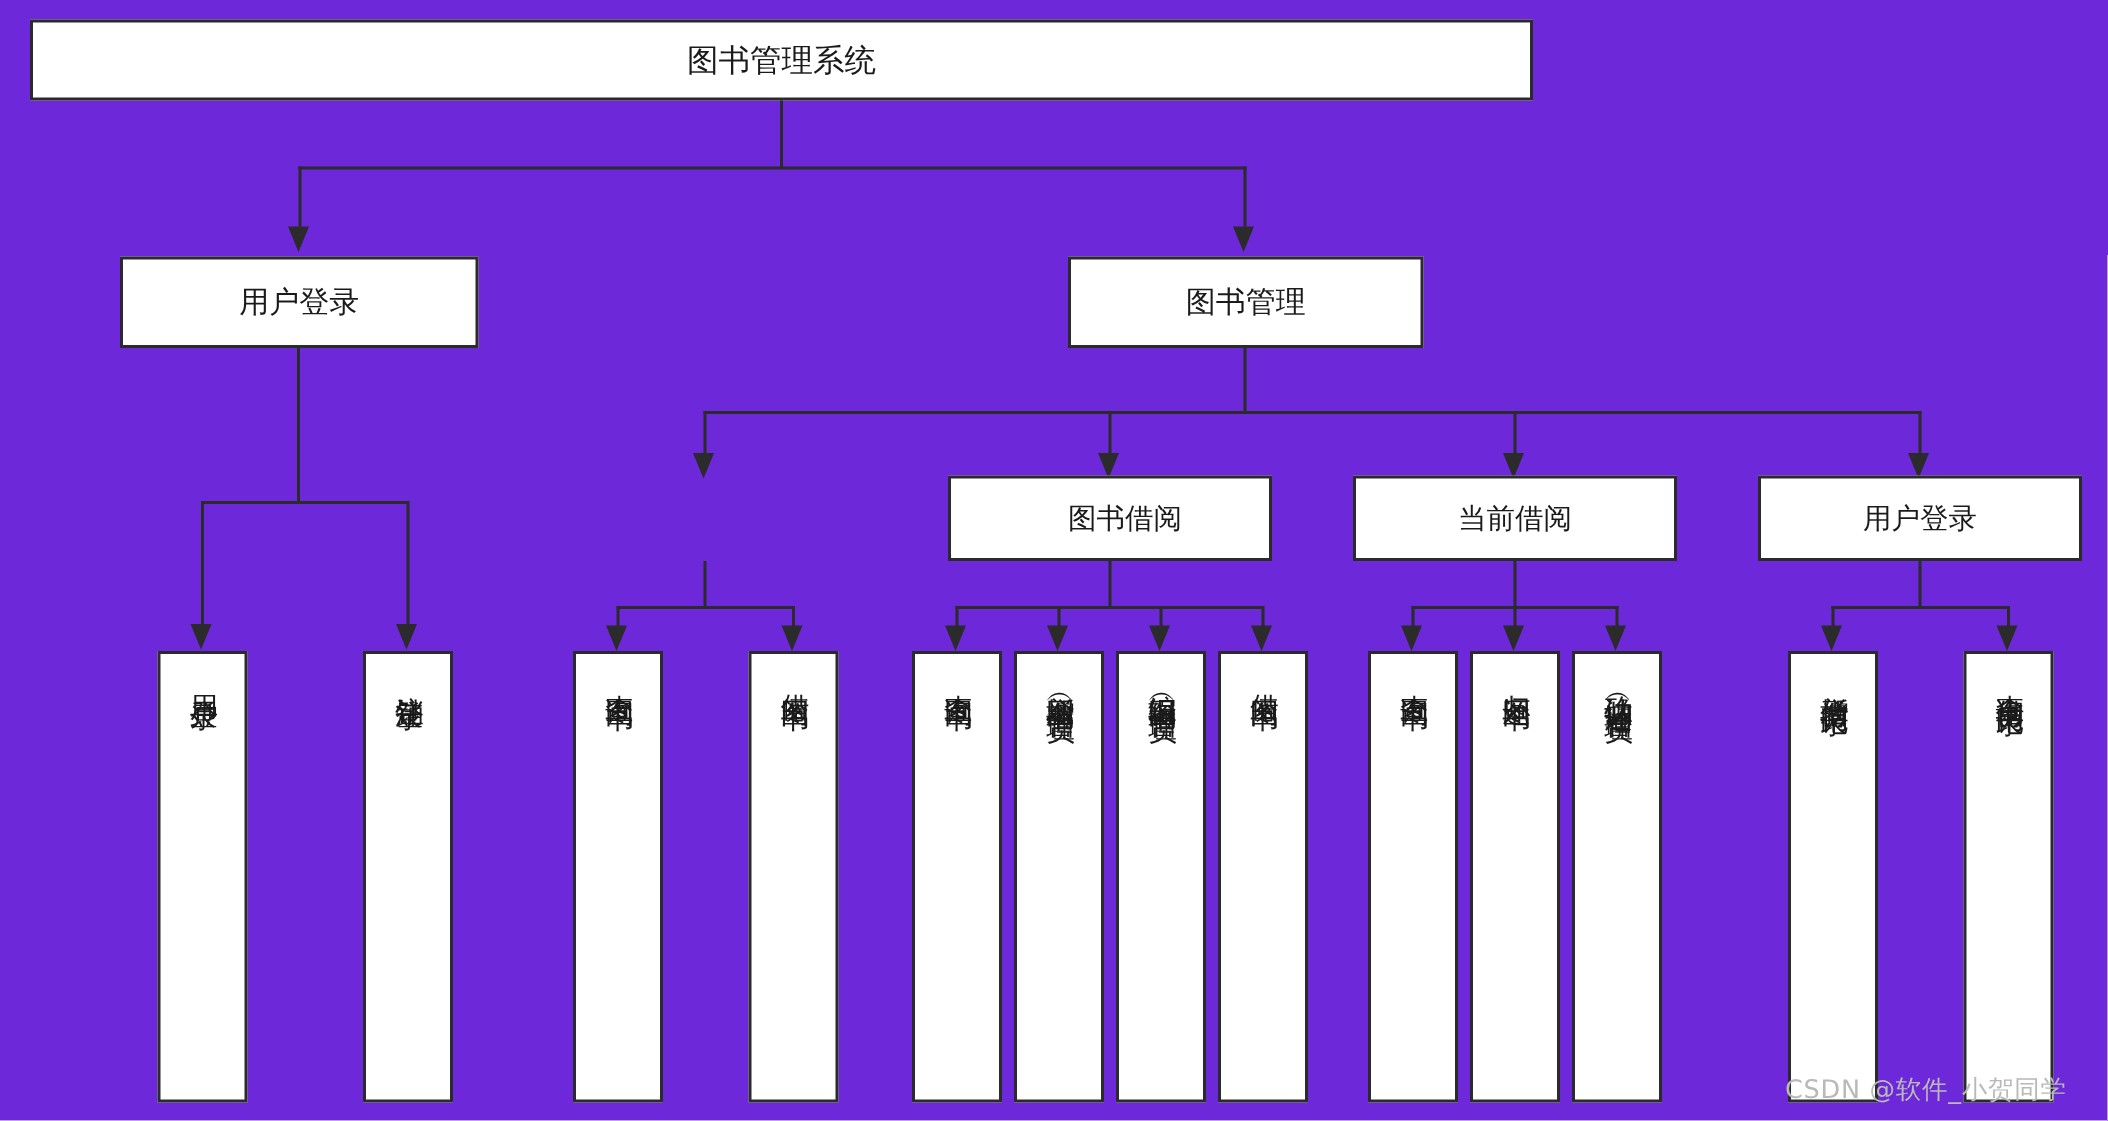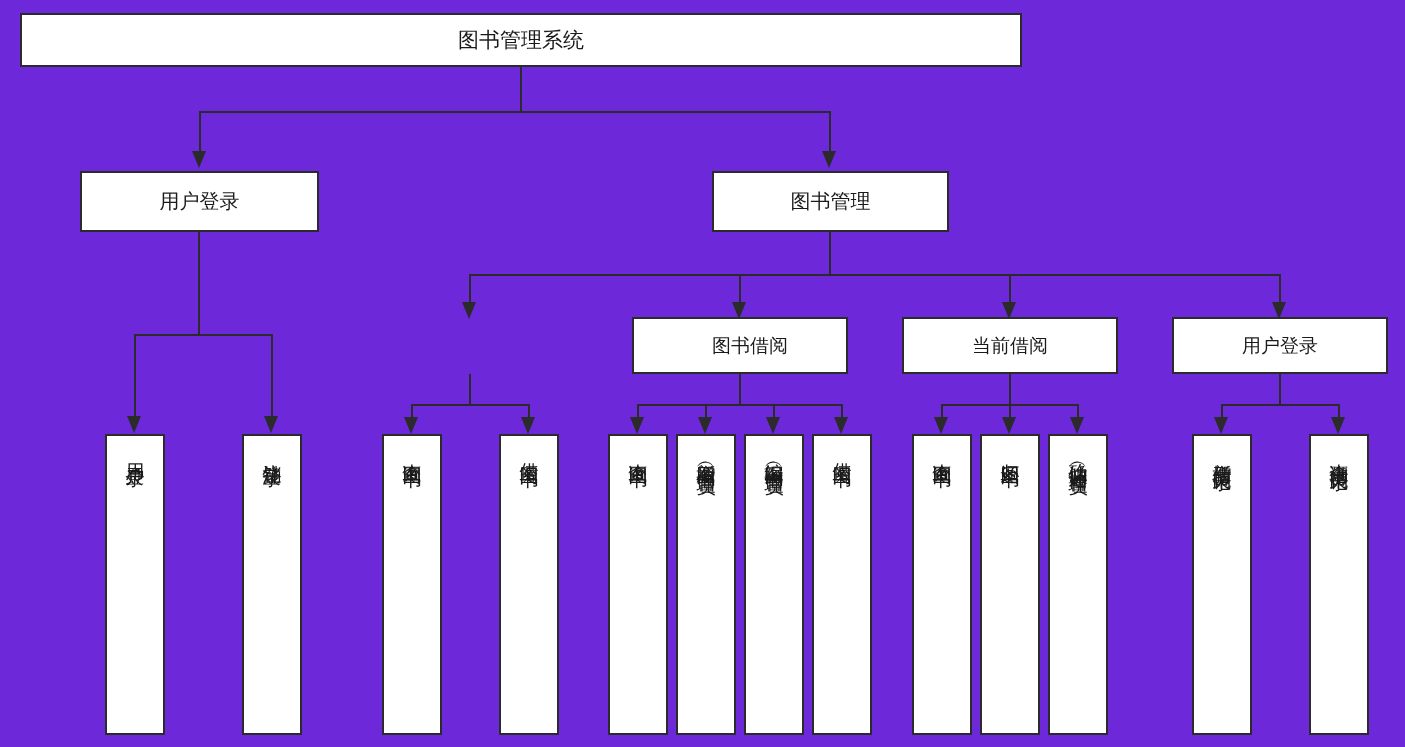--- a/index.html
+++ b/index.html
@@ -199,14 +199,15 @@
     <span class="vtext">确认归还（管理员）</span>
   </div>
 
   <div class="node leaf" style="left:1192px; top:434px; width:60px; height:301px;">
     <span class="vtext">新增借阅记录</span>
   </div>
   <div class="node leaf" style="left:1309px; top:434px; width:60px; height:301px;">
     <span class="vtext">查询借阅记录</span>
   </div>
 
+  <div id="watermark" style="left:1190px; top:715px;">CSDN @软件_小贺同学</div>
 
 </div>
 
 </body></html>

